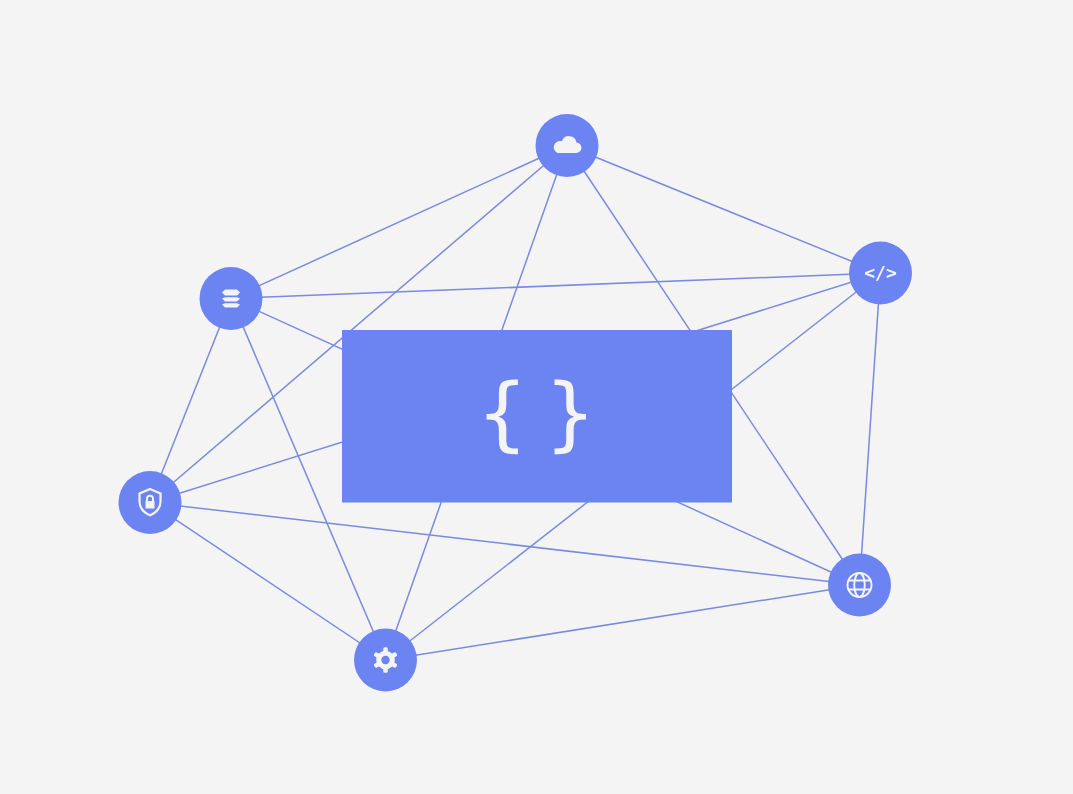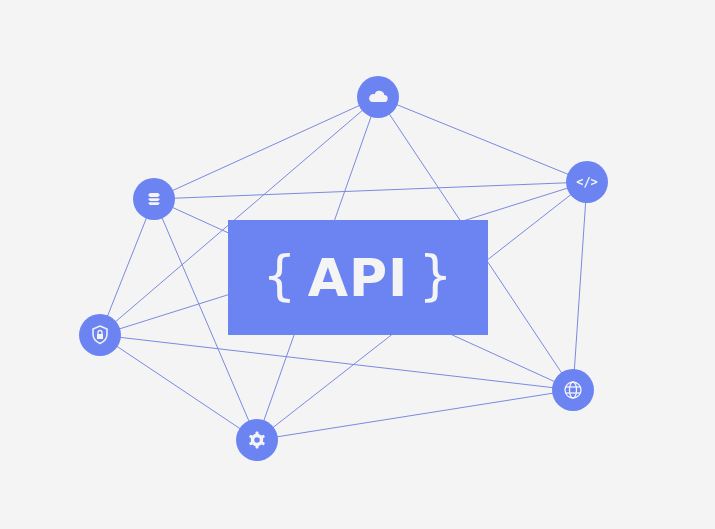--- a/index.html
+++ b/index.html
@@ -47,21 +47,20 @@
       <line x1="587" y1="182" x2="257" y2="440" class="edge"></line>
       <line x1="587" y1="182" x2="573" y2="390" class="edge"></line>
       <line x1="100" y1="335" x2="573" y2="390" class="edge"></line>
       <line x1="100" y1="335" x2="257" y2="440" class="edge"></line>
       <line x1="257" y1="440" x2="573" y2="390" class="edge"></line>
     </svg>
 
   <div class="api-box">
     <div class="api-text">
       <span class="brace">{</span>
-      <span>API</span>
       <span class="brace">}</span>
     </div>
   </div>
 
   <div class="node" id="node-cloud" style="left: 357px; top: 76px;">
     <svg viewBox="0 0 24 24">
       <path d="M6 17h12a3.5 3.5 0 0 0 0.3-7A5 5 0 0 0 8.6 9.2 3.9 3.9 0 0 0 6 17z" fill="#f4f4f4"></path>
     </svg>
   </div>
 

